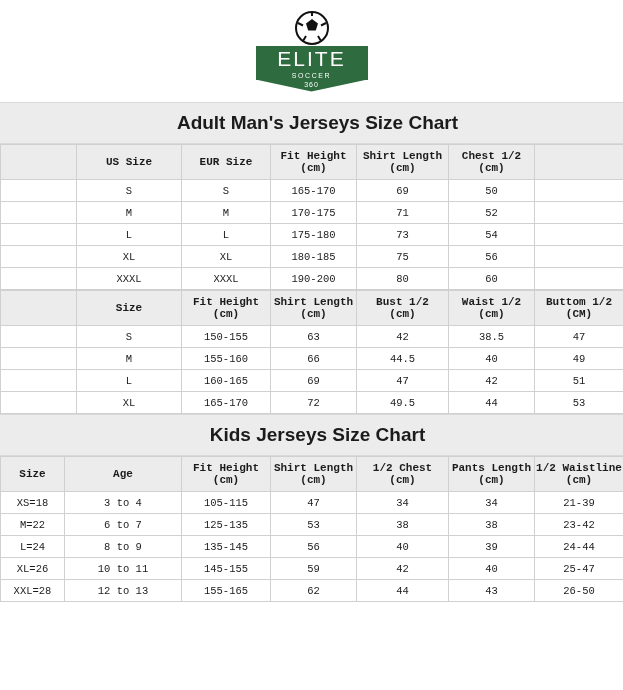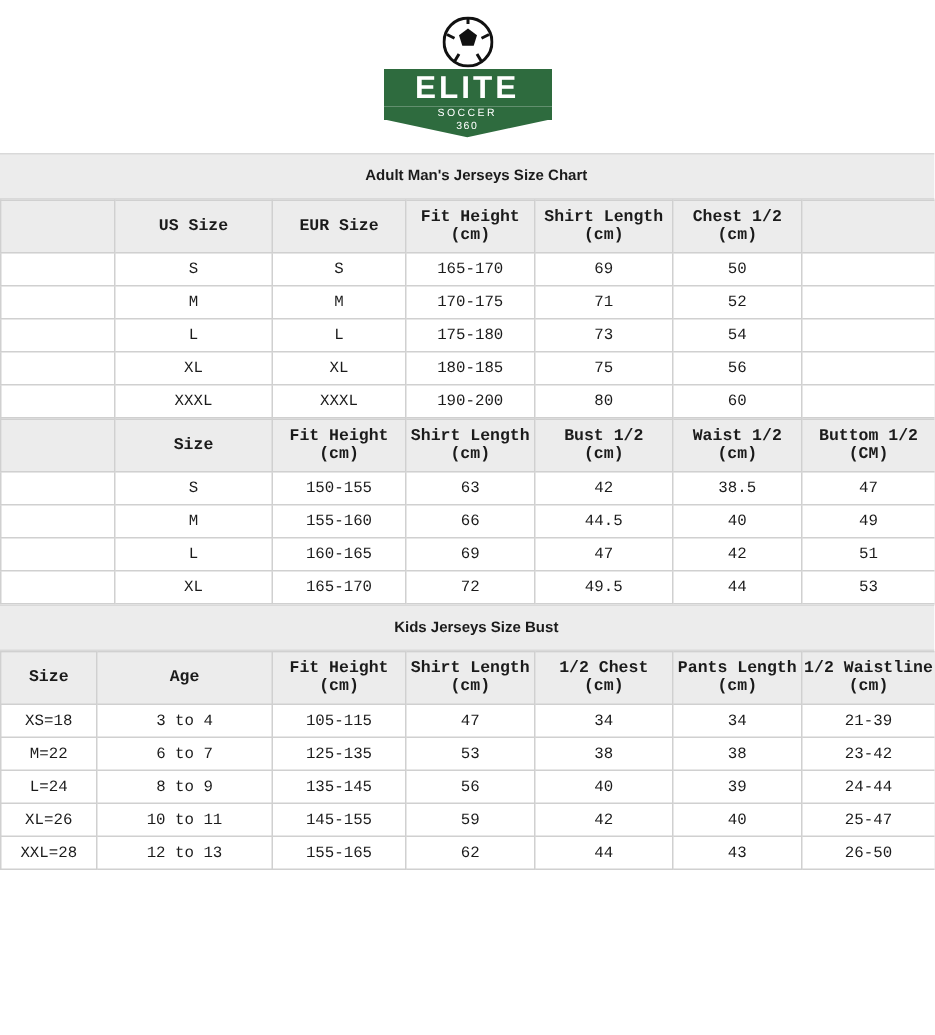--- a/index.html
+++ b/index.html
@@ -32,21 +32,21 @@
     width: 34px;
     height: 34px;
     margin-bottom: 1px;
   }
   .logo-band {
     width: 112px;
     background: #2e6b3e;
     color: #ffffff;
     text-align: center;
     letter-spacing: 2px;
-    font-weight: bold;
+    font-weight: normal;
     font-size: 21px;
     line-height: 24px;
     padding: 1px 0 0 0;
     position: relative;
   }
   .logo-sub {
     width: 112px;
     background: #2e6b3e;
     color: #ffffff;
     text-align: center;
@@ -68,21 +68,21 @@
   .logo-wrap {
     display: flex;
     flex-direction: column;
     align-items: center;
   }
 
   
   .chart-title {
     text-align: center;
     font-weight: bold;
-    font-size: 10px;
+    font-size: 19px;
     background: #ececec;
     padding: 9px 0 9px 12px;
     border: 1px solid #d9d9d9;
     border-left: none;
     border-right: none;
   }
   table {
     border-collapse: collapse;
     width: 623px;
     table-layout: fixed;
@@ -288,21 +288,21 @@
         <td>XL</td>
         <td>165-170</td>
         <td>72</td>
         <td>49.5</td>
         <td>44</td>
         <td>53</td>
       </tr>
     </tbody>
   </table>
 
-  <div class="chart-title">Kids Jerseys Size Bust</div>
+  <div class="chart-title">Kids Jerseys Size Chart</div>
   <table>
     <colgroup>
       <col style="width:64px">
         <col style="width:117px">
         <col style="width:89px">
         <col style="width:86px">
       <col style="width:92px">
         <col style="width:86px">
         <col style="width:89px">
     </colgroup>

